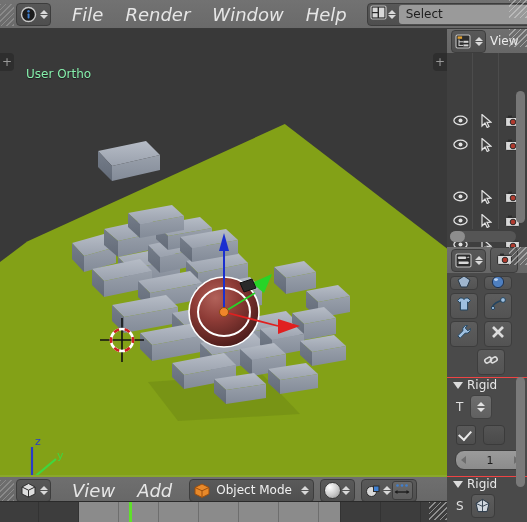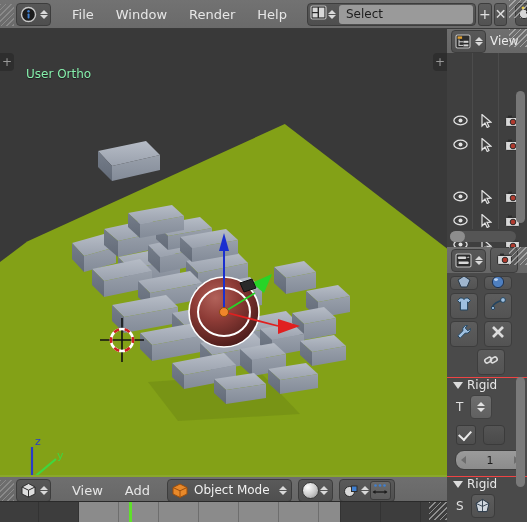--- a/index.html
+++ b/index.html
@@ -35,21 +35,21 @@
   .spin{
     width:9px;height:17px;display:flex;flex-direction:column;
     align-items:center;justify-content:center;gap:1px;margin-left:1px;
   }
   .spin i{display:block;width:0;height:0;border-left:4px solid transparent;border-right:4px solid transparent;}
   .spin i.up{border-bottom:4px solid #d9d9d9;}
   .spin i.dn{border-top:4px solid #d9d9d9;}
 
   .menus{display:flex;align-items:center;margin-left:10px;gap:0;}
   .menus .mi{
-    padding:3px 11px;color:#e6e6e6;font-size:13px;cursor:default;border-radius:3px;
+    padding:3px 11px;color:#e6e6e6;font-size:18px;cursor:default;border-radius:3px;font-style:italic;
   }
 
   .scrgrp{
     display:flex;align-items:center;height:21px;margin-left:9px;
     background:linear-gradient(#585858,#4e4e4e);
     border:1px solid #3d3d3d;border-radius:4px;padding:0 2px;
   }
   .txtfield{
     height:19px;min-width:120px;flex:1;background:#9a9a9a;border-radius:3px;
     display:flex;align-items:center;padding:0 7px;color:#1d1d1d;font-size:12px;
@@ -226,22 +226,22 @@
         </svg>
       </span>
       <span class="spin">
           <i class="up"></i>
           <i class="dn"></i>
         </span>
     </div>
 
     <div class="menus">
       <div class="mi">File</div>
+      <div class="mi">Render</div>
       <div class="mi">Window</div>
-      <div class="mi">Render</div>
       <div class="mi">Help</div>
     </div>
 
     <div class="scrgrp" style="width:172px;">
       <span class="ico">
         <svg width="17" height="15" viewBox="0 0 17 15">
           <rect x="1" y="1" width="15" height="13" rx="1.5" fill="#2a2a2a" stroke="#bdbdbd" stroke-width="1.2"></rect>
           <rect x="2.6" y="2.6" width="5" height="4.4" fill="#d8d8d8"></rect>
           <rect x="2.6" y="8.2" width="5" height="4.2" fill="#d8d8d8"></rect>
           <rect x="9" y="2.6" width="5.4" height="9.8" fill="#d8d8d8"></rect>

